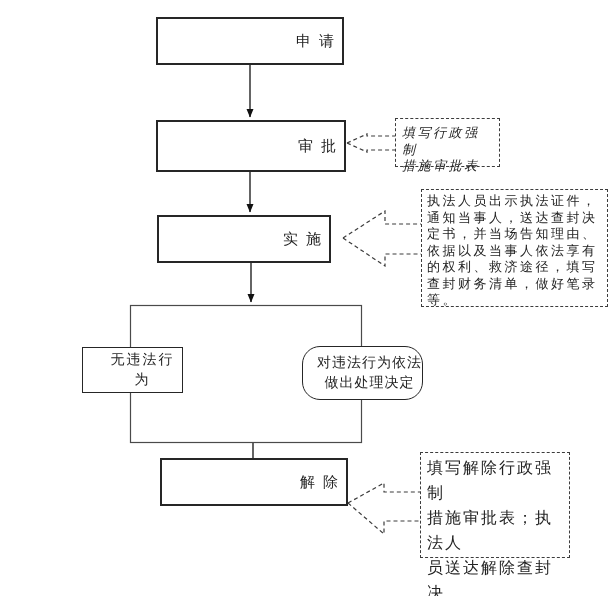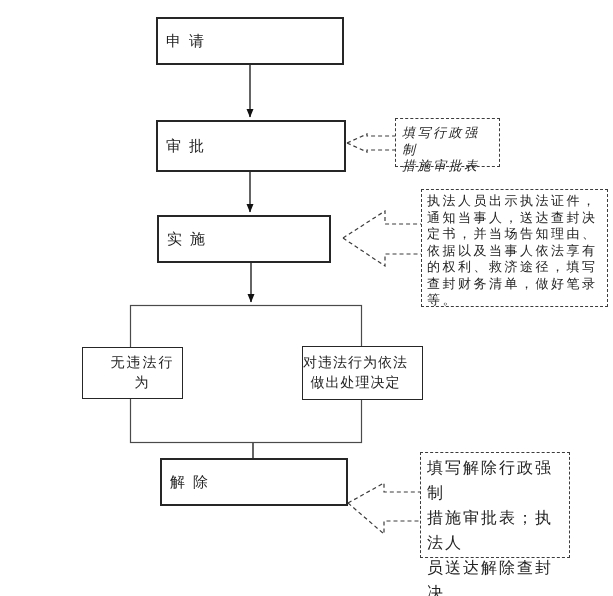--- a/index.html
+++ b/index.html
@@ -27,37 +27,37 @@
     z-index: 1;
   }
 
   .node {
     position: absolute;
     z-index: 2;
     background: #ffffff;
     border: 2px solid #262626;
     display: flex;
     align-items: center;
-    justify-content: flex-start;
+    justify-content: flex-end;
     color: #1f1f1f;
     text-align: center;
   }
   .node .lbl { white-space: pre-line; }
 
   .n-main { font-size: 15px; letter-spacing: 8px; }
   .n-main .lbl { padding-left: 8px; }
 
   .n-apply     { left: 156px; top: 17px;  width: 188px; height: 48px; }
   .n-approve   { left: 156px; top: 120px; width: 190px; height: 52px; }
   .n-implement { left: 157px; top: 215px; width: 174px; height: 48px; }
   .n-release   { left: 160px; top: 458px; width: 188px; height: 48px; }
 
   .n-inner { border-width: 1.5px; font-size: 14px; letter-spacing: 2px; line-height: 20px; }
-  .n-noviol  { left: 82px;  top: 347px; width: 101px; height: 52px; padding-left: 20px; }
-  .n-violdec { left: 302px; top: 346px; width: 121px; height: 54px; letter-spacing: 1px; }
+  .n-noviol  { left: 82px;  top: 347px; width: 101px; height: 46px; padding-left: 20px; }
+  .n-violdec { left: 302px; top: 346px; width: 121px; height: 54px; letter-spacing: 1px; border-radius: 18px; }
 
   .note {
     position: absolute;
     z-index: 2;
     background: #ffffff;
     border: 1.2px dashed #3c3c3c;
     color: #242424;
     font-size: 13px;
     letter-spacing: 2.5px;
     line-height: 16.5px;

